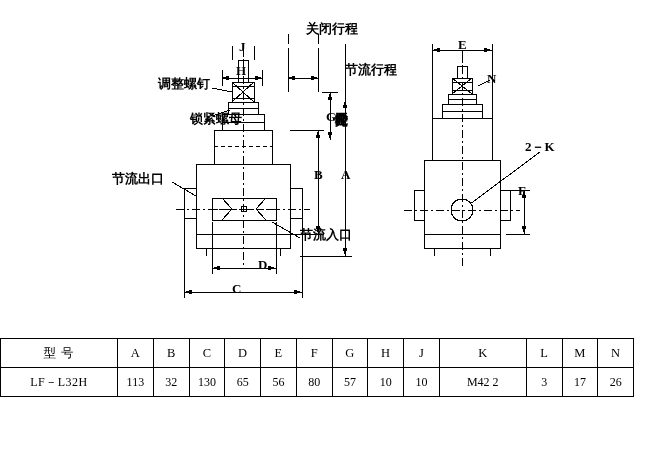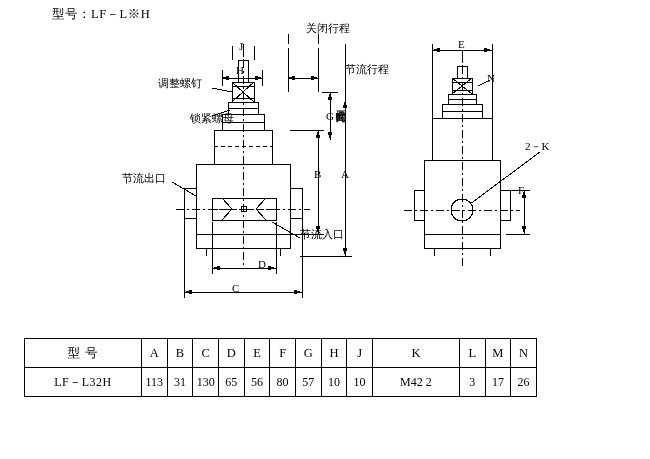--- a/index.html
+++ b/index.html
@@ -15,24 +15,25 @@
     color: #000000;
     overflow: hidden;
   }
   #page {
     position: relative;
     width: 650px;
     height: 459px;
   }
   .lbl {
     position: absolute;
-    font-size: 11px;
+    font-size: 13px;
     line-height: 13px;
     white-space: nowrap;
     color: #000;
+    font-weight: bold;
   }
   .lbl.vert {
     writing-mode: vertical-rl;
     text-orientation: upright;
     line-height: 12px;
     white-space: nowrap;
   }
   .model-head {
     position: absolute;
     left: 52px;
@@ -41,23 +42,23 @@
     letter-spacing: 0.5px;
   }
   svg.draw {
     position: absolute;
     left: 0;
     top: 0;
   }
   
   #spec-table {
     position: absolute;
-    left: 24px;
+    left: 0;
     top: 338px;
-    width: 513px;
+    width: 634px;
     border-collapse: collapse;
     font-size: 12px;
     table-layout: fixed;
     padding-left: 24px;
   }
   #spec-table th, #spec-table td {
     border: 1px solid #000;
     text-align: center;
     vertical-align: middle;
     height: 28px;
@@ -85,21 +86,20 @@
   td.lowmid {
     vertical-align: bottom;
     padding-bottom: 4px;
   }
 </style>
 </head>
 <body>
 
 <div id="page">
 
-  <div class="model-head">型号：LF－L※H</div>
 
   <svg class="draw" width="650" height="340" viewBox="0 0 650 340">
     <g stroke="#000" fill="none" stroke-width="1" shape-rendering="crispEdges">
 
       <rect x="232" y="82" width="22" height="20"></rect>
       <line x1="232" y1="86" x2="254" y2="86"></line>
       <line x1="232" y1="98" x2="254" y2="98"></line>
 
       <line x1="232" y1="82" x2="254" y2="102"></line>
       <line x1="254" y1="82" x2="232" y2="102"></line>
@@ -239,21 +239,21 @@
 
       <line x1="478" y1="86" x2="490" y2="80"></line>
 
     </g>
   </svg>
 
   <div class="lbl" style="left:306px; top:22px;">关闭行程</div>
   <div class="lbl" style="left:345px; top:63px;">节流行程</div>
   <div class="lbl" style="left:158px; top:77px;">调整螺钉</div>
   <div class="lbl" style="left:158px; top:112px;margin-left:32px;">锁紧螺母</div>
-  <div class="lbl" style="left:122px; top:172px;">节流出口</div>
+  <div class="lbl" style="left:112px; top:172px;">节流出口</div>
   <div class="lbl" style="left:300px; top:228px;">节流入口</div>
   <div class="lbl vert" style="left:335px; top:102px;">完全松开时</div>
   <div class="lbl" style="left:525px; top:140px;">2－K</div>
 
   <div class="lbl" style="left:239px; top:40px;">J</div>
   <div class="lbl" style="left:236px; top:64px;">H</div>
   <div class="lbl" style="left:326px; top:110px;">G</div>
   <div class="lbl" style="left:314px; top:168px;">B</div>
   <div class="lbl" style="left:341px; top:168px;">A</div>
   <div class="lbl" style="left:258px; top:258px;">D</div>
@@ -278,21 +278,21 @@
         <th class="c-k">K</th>
         <th>L</th>
         <th>M</th>
         <th>N</th>
       </tr>
     </thead>
     <tbody>
       <tr>
         <td class="c-name name-cell">LF－L32H</td>
         <td>113</td>
-        <td>31</td>
+        <td>32</td>
         <td>130</td>
         <td>65</td>
         <td class="lowmid">56</td>
         <td>80</td>
         <td>57</td>
         <td>10</td>
         <td>10</td>
         <td class="c-k low">M42  2</td>
         <td>3</td>
         <td>17</td>

